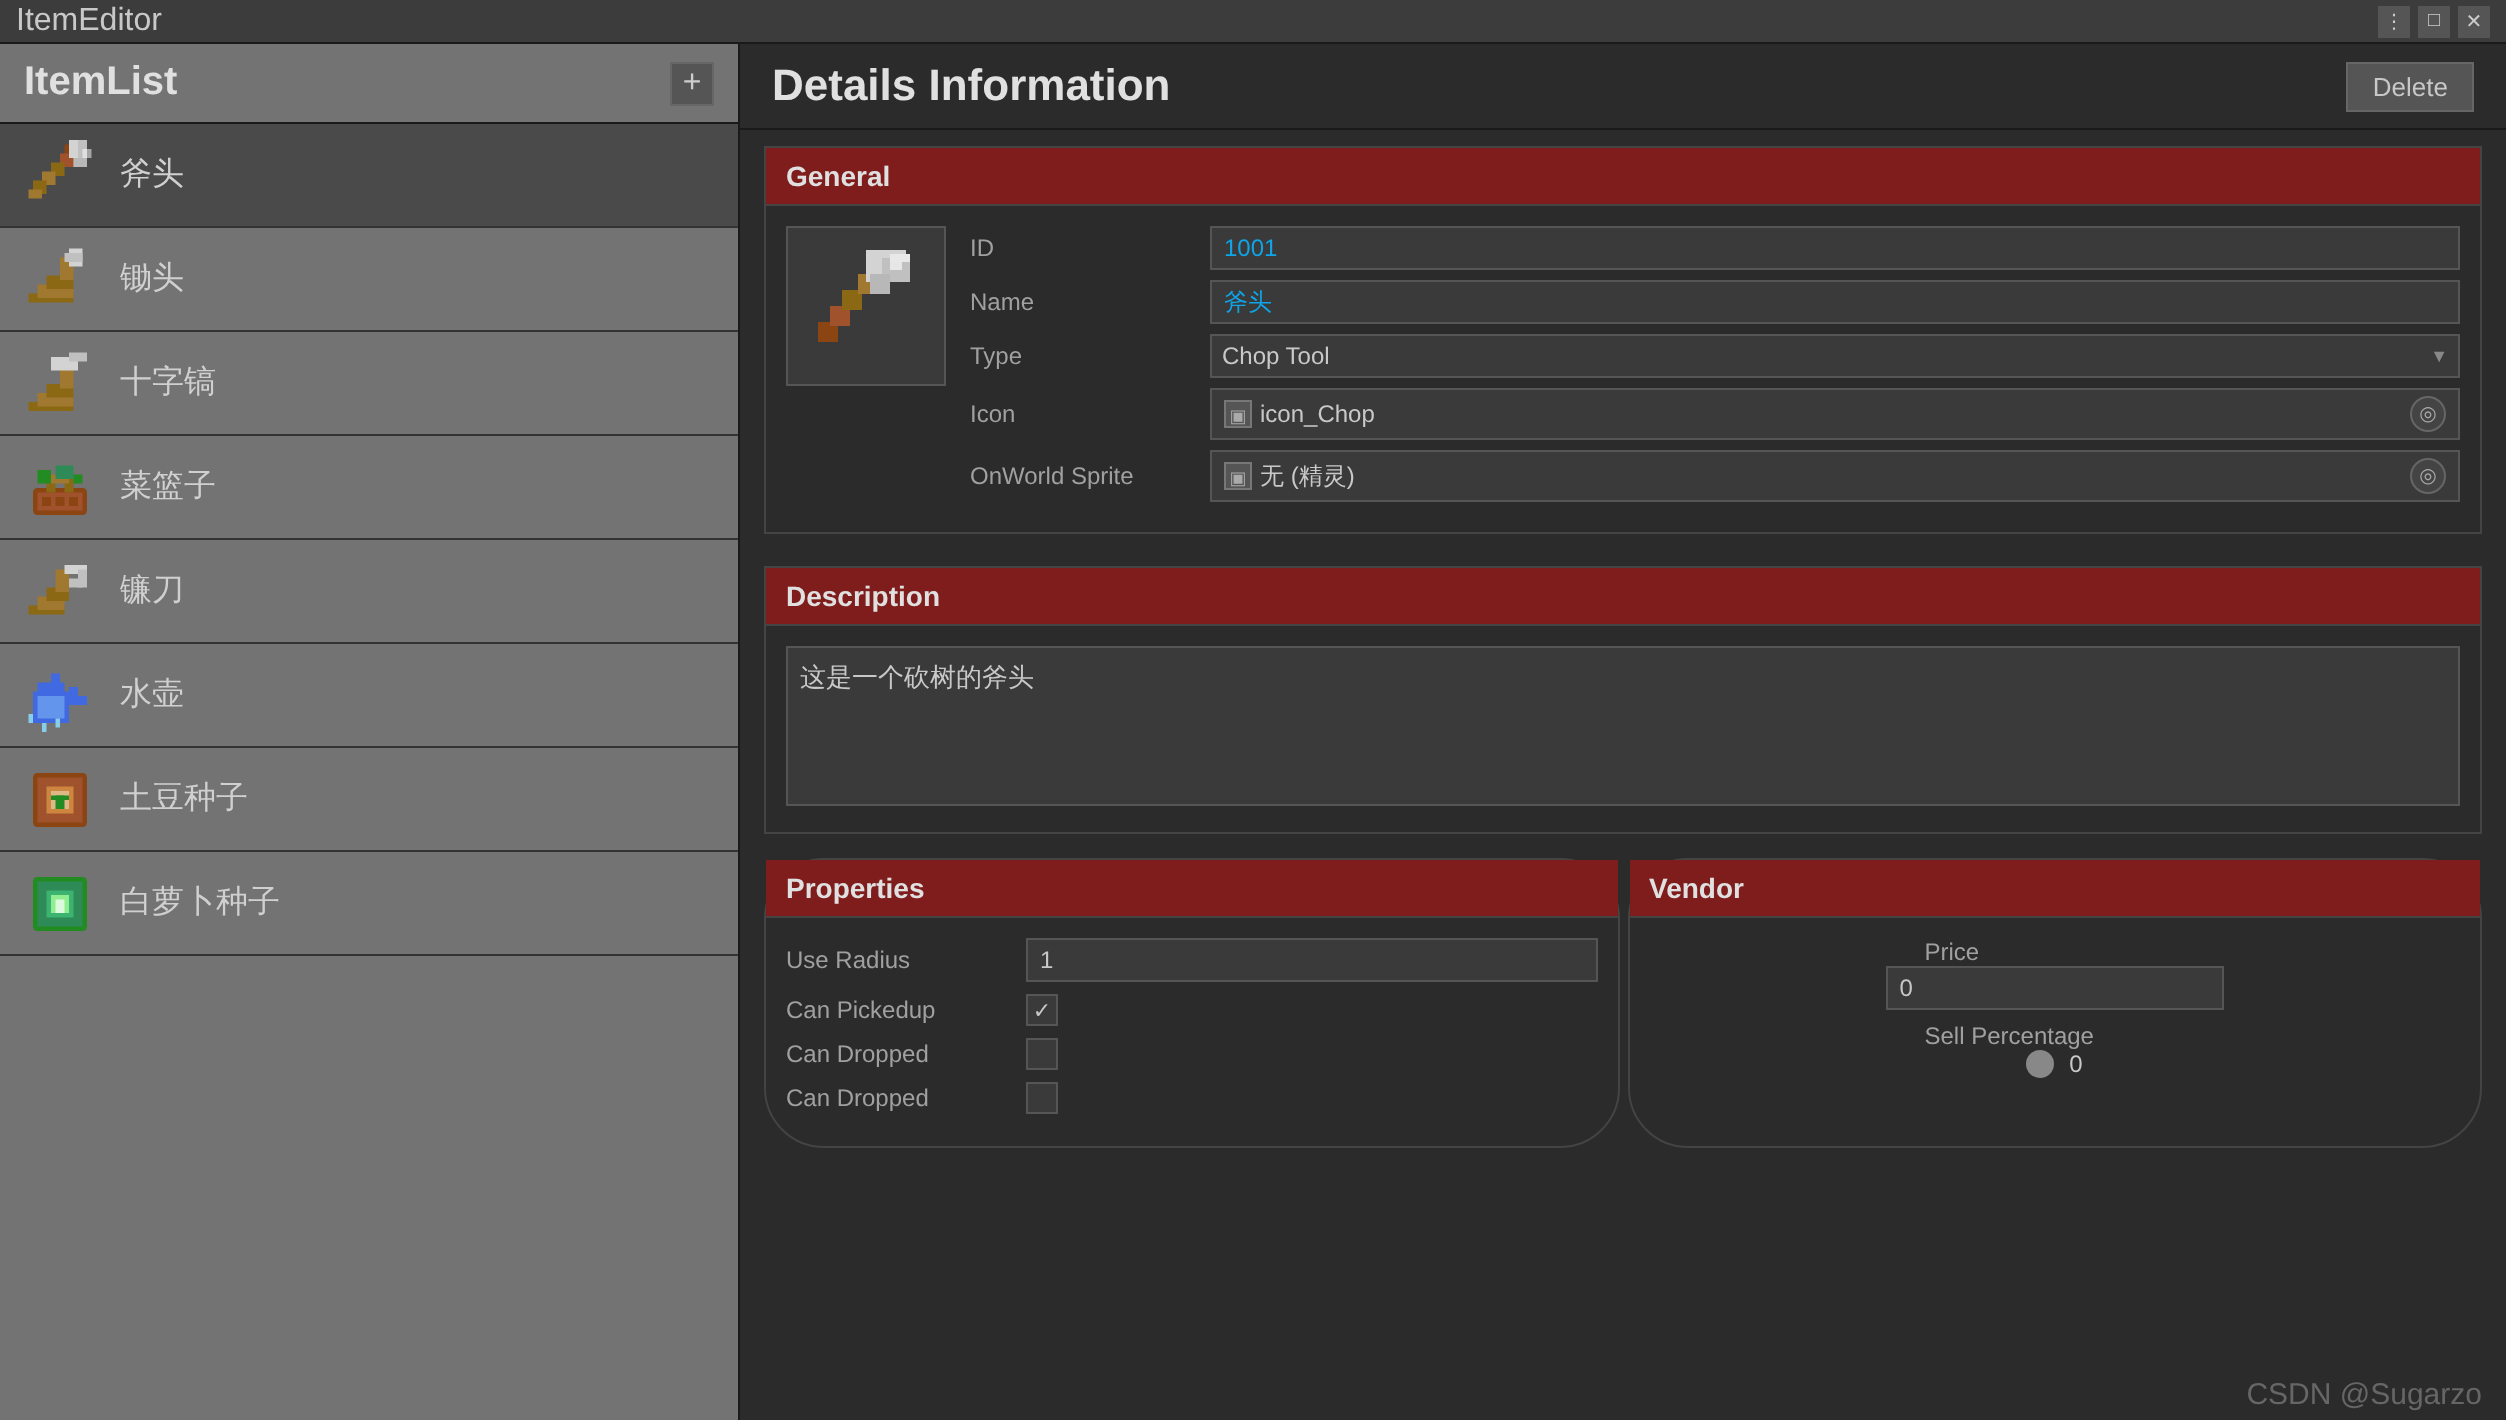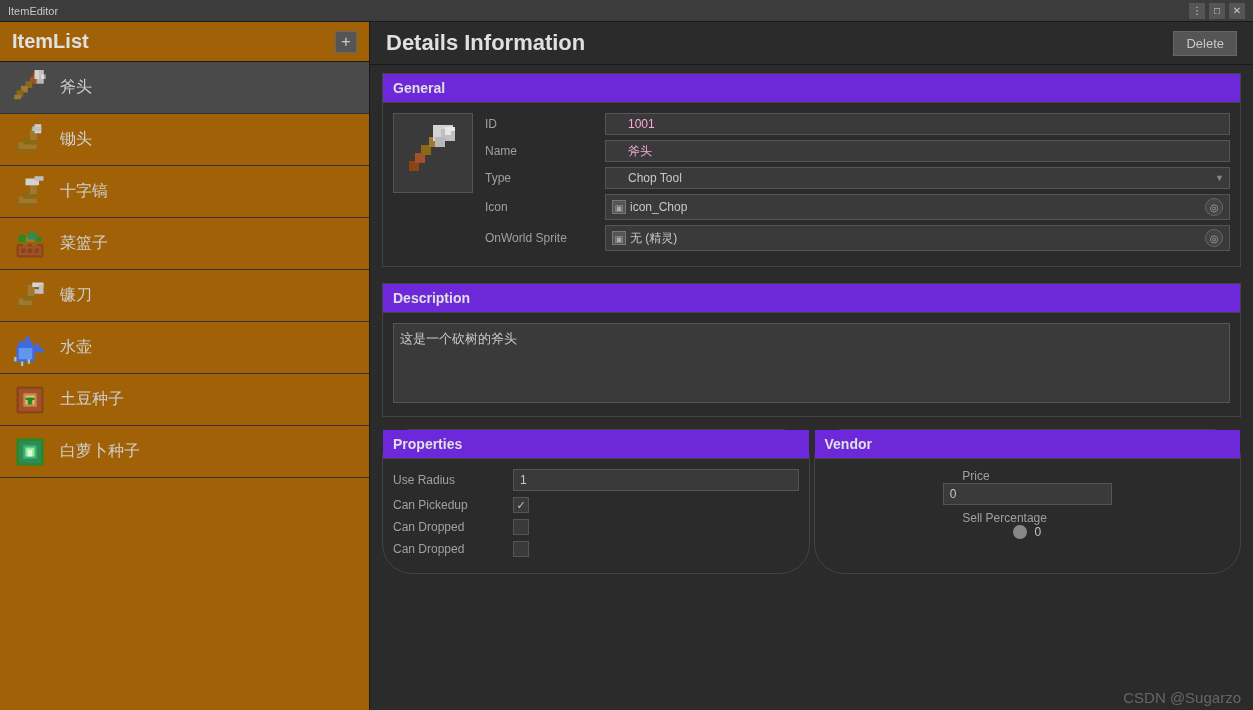--- a/index.html
+++ b/index.html
@@ -17,21 +17,21 @@
     .title-bar {
       background: #3c3c3c;
       height: 22px;
       display: flex;
       align-items: center;
       padding: 0 8px;
       border-bottom: 1px solid #1a1a1a;
       justify-content: space-between;
     }
     .title-bar-left {
-      font-size: 11px;
+      font-size: 16px;
       color: #c8c8c8;
     }
     .title-bar-controls {
       display: flex;
       gap: 4px;
     }
     .title-bar-btn {
       width: 16px;
       height: 16px;
       background: #555;
@@ -46,21 +46,21 @@
 
     
     .main-container {
       display: flex;
       height: calc(710px - 22px);
     }
 
     
     .sidebar {
       width: 370px;
-      background: #a16207;
+      background: #737373;
       border-right: 1px solid #1a1a1a;
       display: flex;
       flex-direction: column;
     }
     .sidebar-header {
       display: flex;
       align-items: center;
       justify-content: space-between;
       padding: 8px 12px;
       border-bottom: 1px solid #1a1a1a;
@@ -157,21 +157,21 @@
     .section {
       border: 1px solid #444;
       margin: 8px 12px;
       padding: 0;
     }
     .section-title {
       font-size: 14px;
       font-weight: bold;
       color: #e0e0e0;
       padding: 6px 10px;
-      background: #6d28d9;
+      background: #7f1d1d;
       border-bottom: 1px solid #444;
     }
     .section-body {
       padding: 10px;
     }
 
     
     .general-section {
       display: flex;
       gap: 12px;
@@ -201,31 +201,31 @@
       font-size: 12px;
       flex-shrink: 0;
     }
     .field-value {
       flex: 1;
     }
     .field-input {
       width: 100%;
       background: #3a3a3a;
       border: 1px solid #555;
-      color: #f9a8d4;
-      padding: 3px 22px;
+      color: #0ea5e9;
+      padding: 3px 6px;
       font-size: 12px;
       outline: none;
     }
     .field-select {
       width: 100%;
       background: #3a3a3a;
       border: 1px solid #555;
       color: #c8c8c8;
-      padding: 3px 22px;
+      padding: 3px 5px;
       font-size: 12px;
       outline: none;
       appearance: none;
       -webkit-appearance: none;
       cursor: pointer;
       position: relative;
     }
     .select-wrapper {
       position: relative;
       flex: 1;

